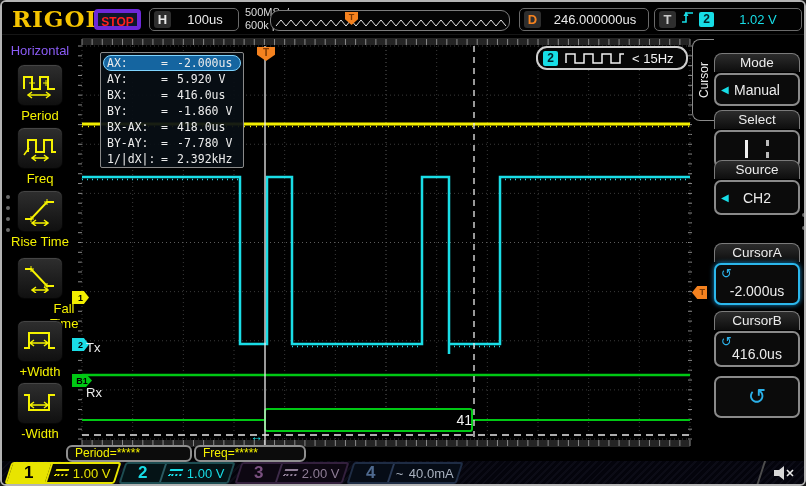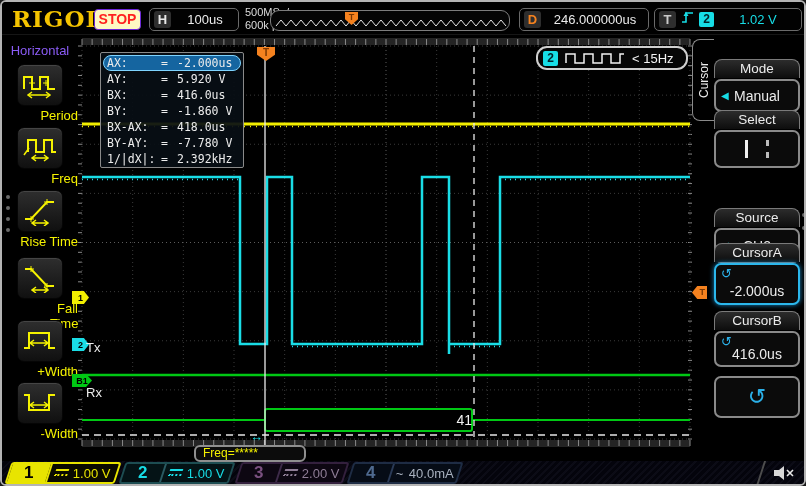--- a/index.html
+++ b/index.html
@@ -2,36 +2,36 @@
 <html><head>
 <meta charset="utf-8">
 <style>
   *{margin:0;padding:0;box-sizing:border-box;}
   body{background:#1a1a1a;font-family:"Liberation Sans","DejaVu Sans",sans-serif;}
   #screen{position:relative;width:806px;height:486px;background:#000;border:2px solid #b4b4b4;border-radius:6px;overflow:hidden;}
 
   
   #topbar{position:absolute;left:0;top:0;width:806px;height:33px;background:#000;border-bottom:1px solid #161616;}
   .brand{position:absolute;left:10px;top:3px;font-family:"DejaVu Serif","Liberation Serif",serif;font-weight:bold;font-size:23px;color:#f5c400;letter-spacing:1px;}
-  .stop-btn{position:absolute;left:92px;top:7px;width:47px;height:21px;background:#fef9c3;border:1px solid #6d28d9;border-radius:4px;color:#ff1f1f;font-weight:bold;font-size:14px;text-align:center;line-height:19px;}
+  .stop-btn{position:absolute;left:92px;top:7px;width:47px;height:21px;background:#0f172a;border:4px solid #6d28d9;border-radius:4px;color:#ff1f1f;font-weight:bold;font-size:12px;text-align:center;line-height:19px;}
   .tb-group{position:absolute;top:6px;height:23px;border:1px solid #6a6a6a;border-radius:5px;display:flex;align-items:center;gap:5px;padding:0 4px;background:#020202;}
   .tb-chip{width:17px;height:17px;background:#2e2e2e;border-radius:3px;color:#e8e8e8;font-weight:bold;font-size:13px;text-align:center;line-height:17px;flex:none;}
   .tb-val{color:#ececec;font-size:13px;flex:1;text-align:center;white-space:nowrap;}
   .rate{position:absolute;left:243px;top:4px;font-size:11px;color:#dcdcdc;line-height:13px;}
   .preview{position:absolute;left:268px;top:8px;width:240px;height:21px;background:#050505;border:1px solid #7d7d7d;border-radius:9px;}
   .pv-t{position:absolute;left:74px;top:1px;width:13px;height:13px;background:#f5821f;color:#7a3600;font-size:9px;font-weight:bold;text-align:center;line-height:11px;clip-path:polygon(0 0,100% 0,100% 55%,50% 100%,0 55%);}
   .t-chip-grey{width:17px;height:17px;background:#2e2e2e;border-radius:3px;color:#c9c9c9;font-weight:bold;font-size:13px;text-align:center;line-height:17px;flex:none;}
   .ch-badge{width:15px;height:15px;background:#17dde6;border-radius:2px;color:#00222a;font-weight:bold;font-size:12px;text-align:center;line-height:15px;flex:none;}
   .t-level{color:#17dde6;font-size:13px;flex:1;text-align:center;}
 
   
   #lsb{position:absolute;left:0;top:33px;width:76px;height:412px;}
   .lsb-title{position:absolute;left:0;top:8px;width:76px;text-align:center;color:#8b5cf6;font-size:13px;}
   .lm-btn{position:absolute;left:15px;width:46px;height:42px;background:linear-gradient(#2e2e2e,#101010);border:1px solid #050505;border-radius:7px;box-shadow:inset 0 1px 0 #454545;display:flex;align-items:center;justify-content:center;}
-  .lm-label{position:absolute;left:0;width:76px;text-align:right;color:#f5f200;font-size:13px;}
+  .lm-label{position:absolute;left:0;width:76px;text-align:center;color:#f5f200;font-size:13px;}
   .pagedots{position:absolute;left:4px;top:160px;display:flex;flex-direction:column;gap:7px;}
   .pagedots i{width:4px;height:4px;border-radius:50%;background:#6a6a6a;display:block;}
 
   
   #wave{position:absolute;left:76px;top:36px;width:614px;height:410px;}
   #wave-svg{position:absolute;left:0;top:0;}
   .flag{position:absolute;left:-6px;width:17px;height:13px;font-size:9px;font-weight:bold;color:#000;display:flex;align-items:center;justify-content:center;clip-path:polygon(0 0,70% 0,100% 50%,70% 100%,0 100%);}
   .flag1{top:253px;background:#f2ee00;}
   .flag2{top:300px;background:#1adde6;}
   .flagb{top:336px;background:#00c814;width:20px;}
@@ -506,37 +506,37 @@
       </svg>
       <div class="fb-val">&lt; 15Hz</div>
     </div>
   </div>
 
   <div id="rsb">
     <div class="cursor-tab">
         <span>Cursor</span>
       </div>
 
-    <div class="rm-group" style="top:24px;">
+    <div class="rm-group" style="top:18px;">
       <div class="rm-label">Mode</div>
       <div class="rm-box" style="height:33px;">
         <span class="rm-arrow">◀</span>
         <span>Manual</span>
       </div>
     </div>
 
     <div class="rm-group" style="top:75px;">
       <div class="rm-label">Select</div>
       <div class="rm-box" style="height:38px;">
         <span class="bar-solid"></span>
         <span class="bar-dashed"></span>
       </div>
     </div>
 
-    <div class="rm-group" style="top:125px;margin-top:48px;">
+    <div class="rm-group" style="top:125px;">
       <div class="rm-label">Source</div>
       <div class="rm-box" style="height:35px;">
         <span class="rm-arrow">◀</span>
         <span>CH2</span>
       </div>
     </div>
 
     <div class="rm-group" style="top:208px;">
       <div class="rm-label">CursorA</div>
       <div class="rm-box sel" style="height:42px;align-items:flex-end;padding-bottom:4px;">
@@ -612,15 +612,16 @@
     </div>
     <div class="slant"></div>
     <div class="spk">
       <svg width="26" height="18" viewBox="0 0 26 18">
         <polygon points="2,6 7,6 12,2 12,16 7,12 2,12" fill="#d8d8d8"></polygon>
         <path d="M15 6 L21 12 M21 6 L15 12" stroke="#e8e8e8" stroke-width="1.6"></path>
       </svg>
     </div>
   </div>
 
+  <div class="ovl" id="ovl-period">Period=*****</div>
   <div class="ovl" id="ovl-freq">Freq=*****</div>
 
 </div>
 
 </body></html>

